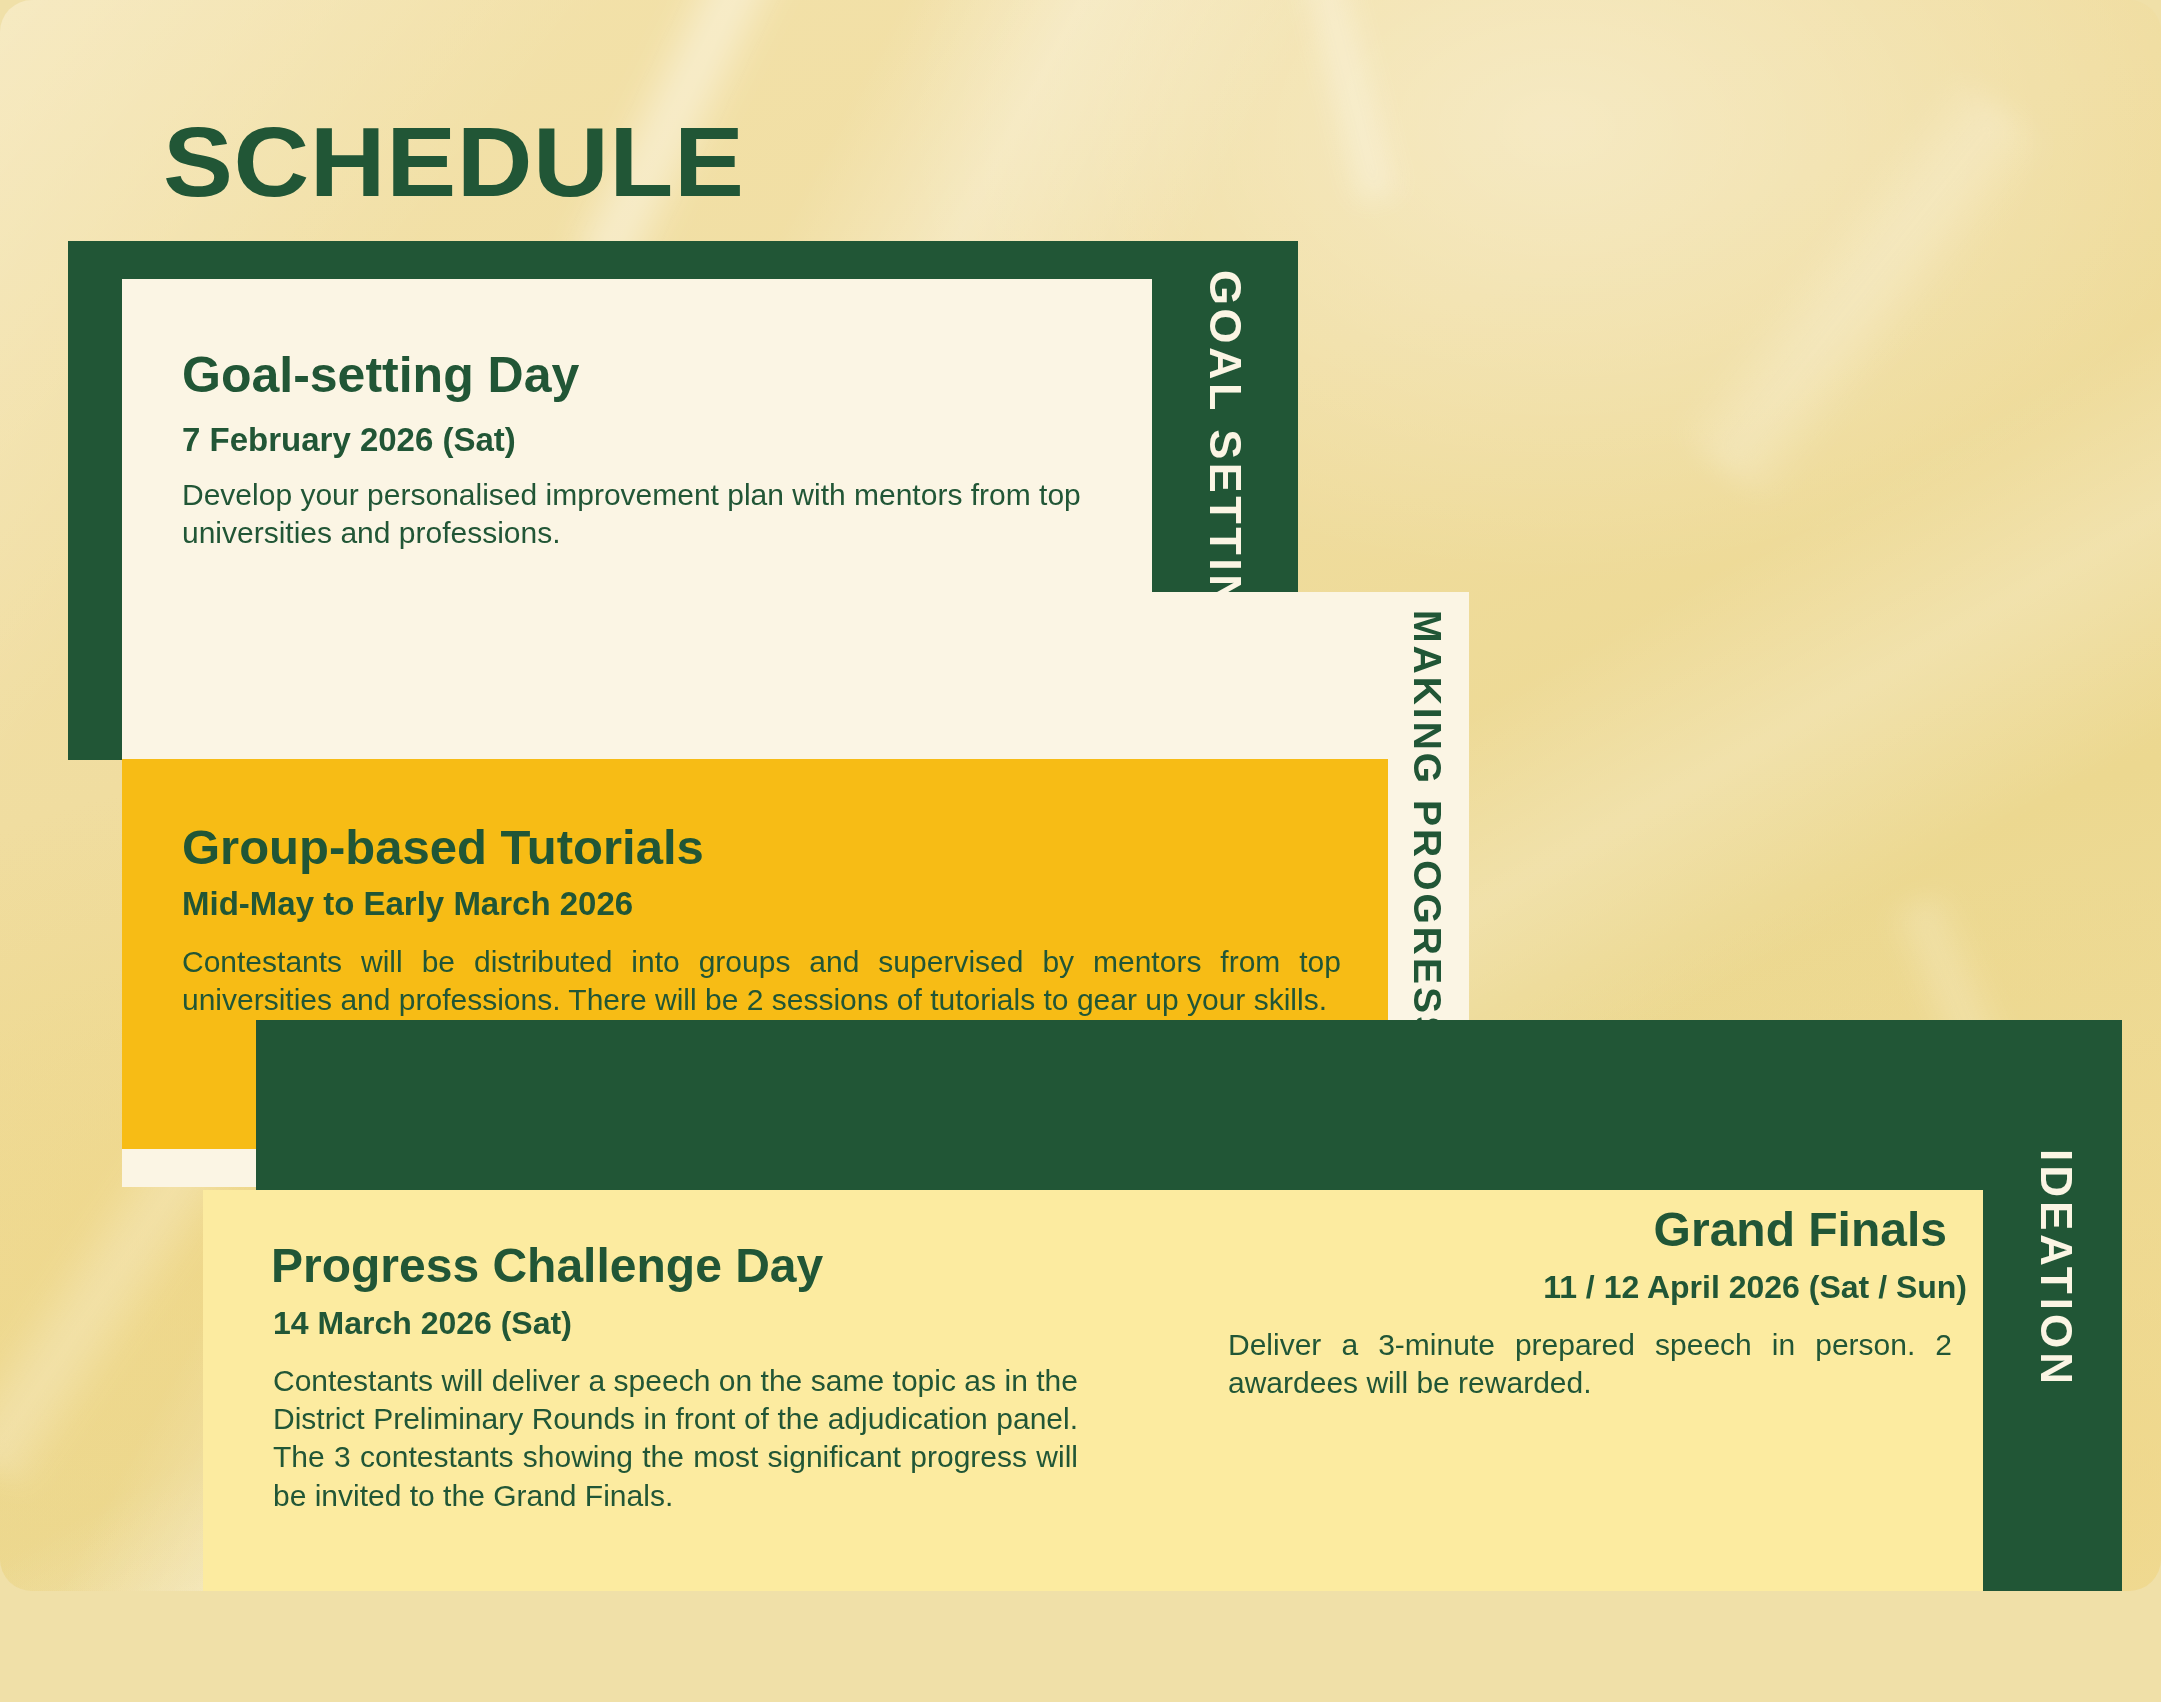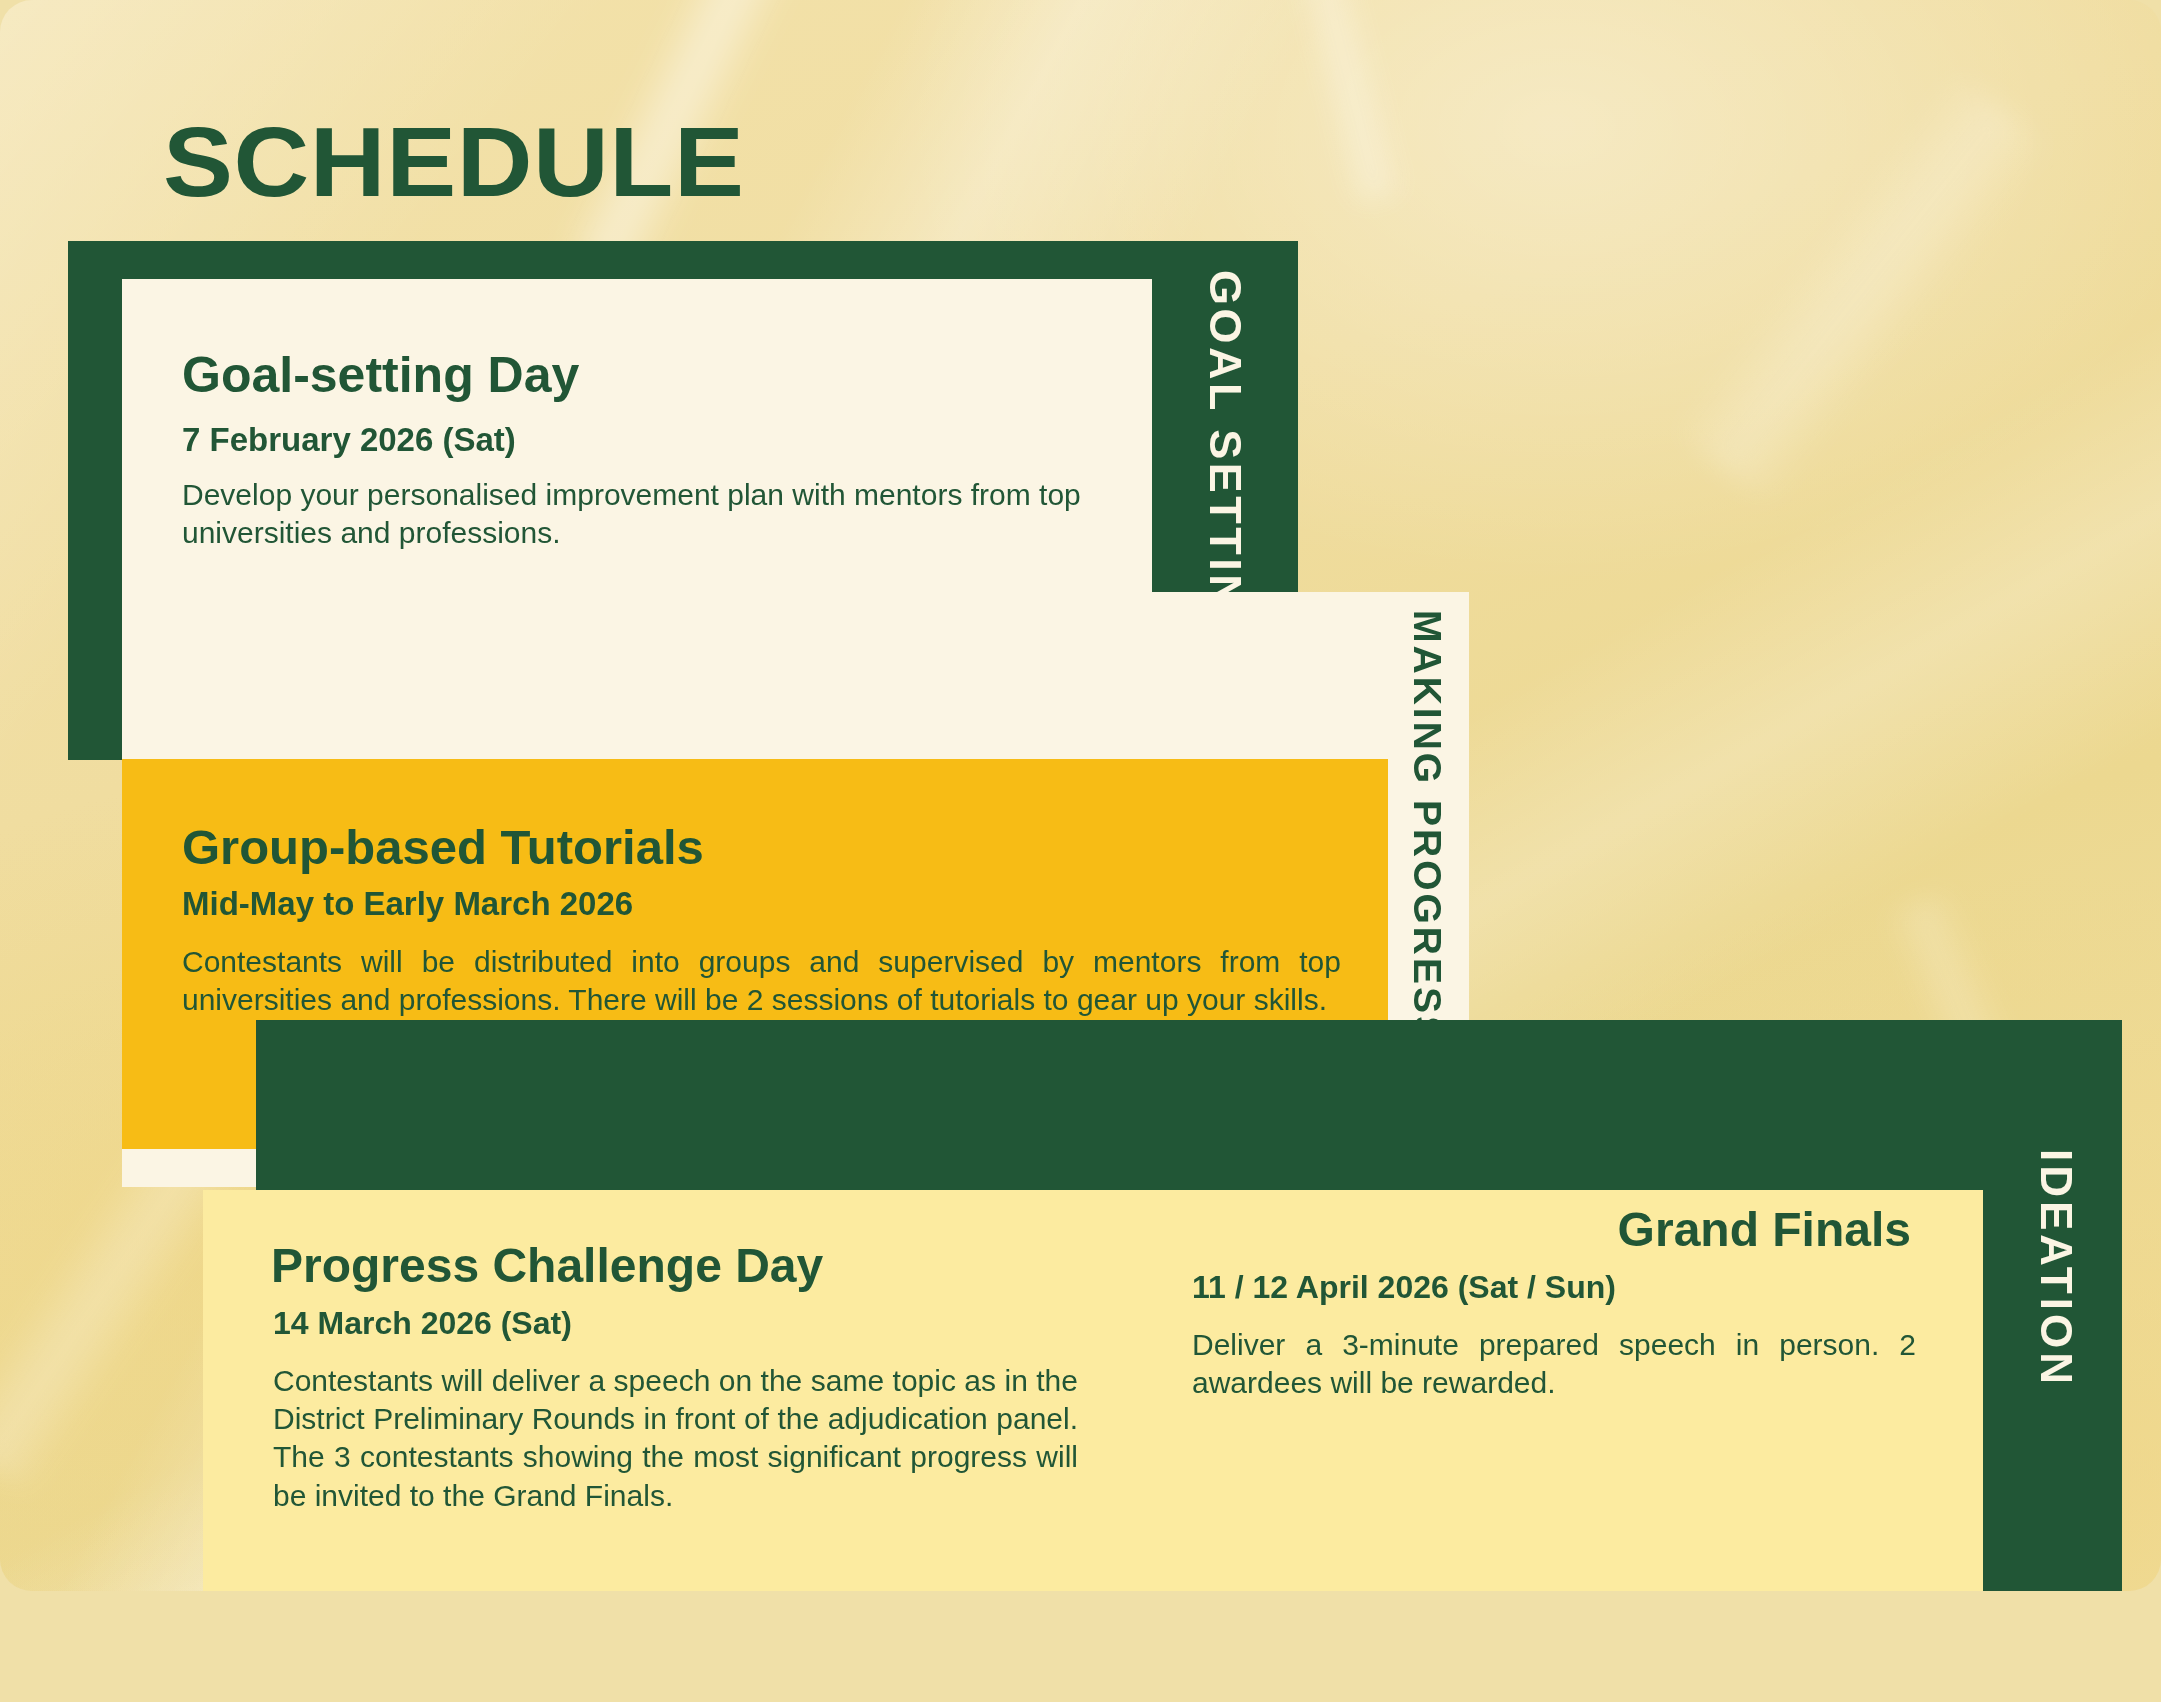--- a/index.html
+++ b/index.html
@@ -143,21 +143,21 @@
     writing-mode: vertical-rl;
     color: #fbf5e4;
     font-size: 44px;
     font-weight: 700;
     letter-spacing: 4px;
     line-height: 1;
     padding-top: 5px;
   }
 
   #card3-col-left  { position: absolute; left: 262px;  top: 1205px; width: 825px; margin-top: 36px; }
-  #card3-col-right { position: absolute; left: 1192px; top: 1205px; width: 739px; }
+  #card3-col-right { position: absolute; left: 1228px; top: 1205px; width: 739px; }
 
   
   .evt-title {
     color: #215636;
     font-weight: 700;
     font-size: 47px;
     line-height: 1.05;
     margin: 0 0 14px 0;
     white-space: nowrap;
   }
@@ -183,21 +183,21 @@
   .c1-desc  { text-align: left; }
 
   .c2-title { font-size: 49px; margin-bottom: 13px; }
   .c2-date  { font-size: 33px; margin-bottom: 20px; }
 
   .c3l-title { font-size: 48px; margin-bottom: 15px; padding-left: 9px; }
   .c3l-date  { font-size: 32px; margin-bottom: 20px; padding-left: 11px; }
   .c3l-desc  { padding-left: 11px; width: 805px; }
 
   .c3r-title { font-size: 48px; margin-bottom: 15px; text-align: right; padding-right: 20px; }
-  .c3r-date  { font-size: 32px; margin-bottom: 20px; text-align: left; }
+  .c3r-date  { font-size: 32px; margin-bottom: 20px; text-align: right; }
   .c3r-desc  { width: 724px; }
 </style>
 </head>
 <body>
 
 <div id="poster">
 
   <div class="crinkle c1"></div>
   <div class="crinkle c2"></div>
   <div class="crinkle c3"></div>

